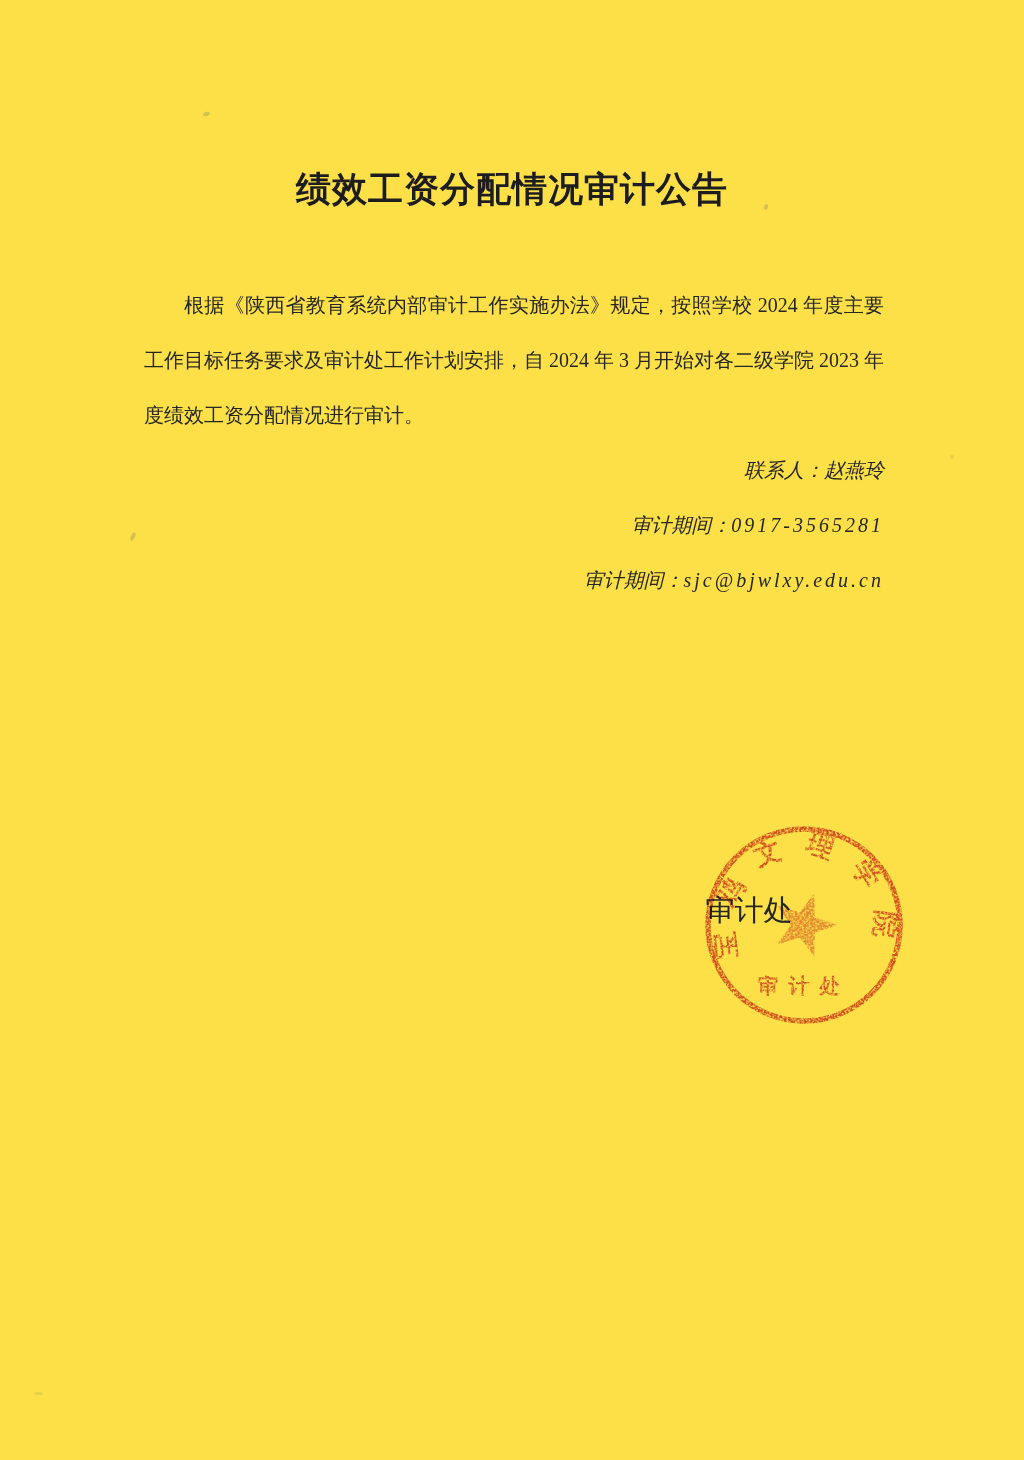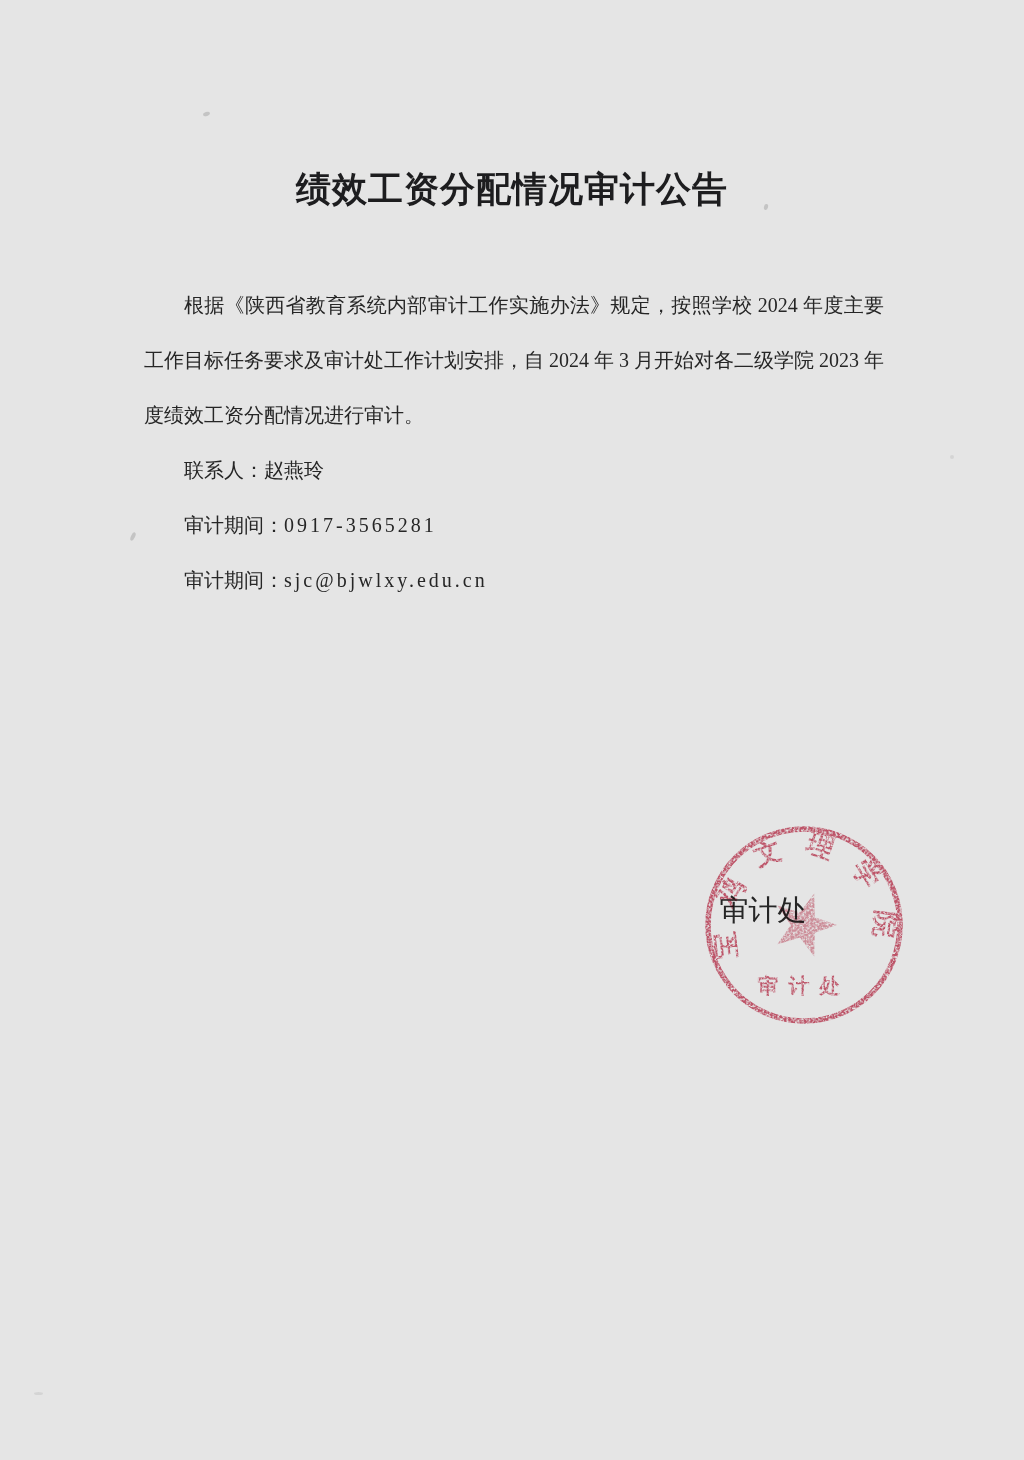--- a/index.html
+++ b/index.html
@@ -5,21 +5,21 @@
   html, body { margin: 0; padding: 0; }
   body {
     width: 1024px; height: 1460px;
     background: #ffffff;
     font-family: "Liberation Serif", "DejaVu Serif", serif;
     position: relative;
     overflow: hidden;
   }
   .page {
     position: absolute; inset: 0;
-    background: #e5e5e5;
+    background: #fde047;
   }
   .doc-title {
     position: absolute;
     top: 168px; left: 0; width: 100%;
     text-align: center;
     font-size: 35px;
     font-weight: bold;
     color: #1d1d1f;
     letter-spacing: 1px;
     line-height: 44px;
@@ -31,26 +31,27 @@
     line-height: 55px;
     color: #262626;
   }
   .doc-body p {
     margin: 0;
     text-indent: 2em;
     text-align: justify;
     text-justify: inter-ideograph;
   }
   .doc-body p.contact-line {
-    text-align: left;
+    text-align: right;
+    font-style: italic;
   }
   .latin-val { letter-spacing: 3px; }
   .sig-block {
     position: absolute;
-    top: 883px; left: 633px; width: 260px;
+    top: 883px; left: 619px; width: 260px;
     text-align: center;
     font-size: 29px;
     line-height: 55px;
     color: #262626;
     white-space: nowrap;
   }
   .seal {
     position: absolute;
     left: 700px; top: 821px;
     width: 208px; height: 208px;

